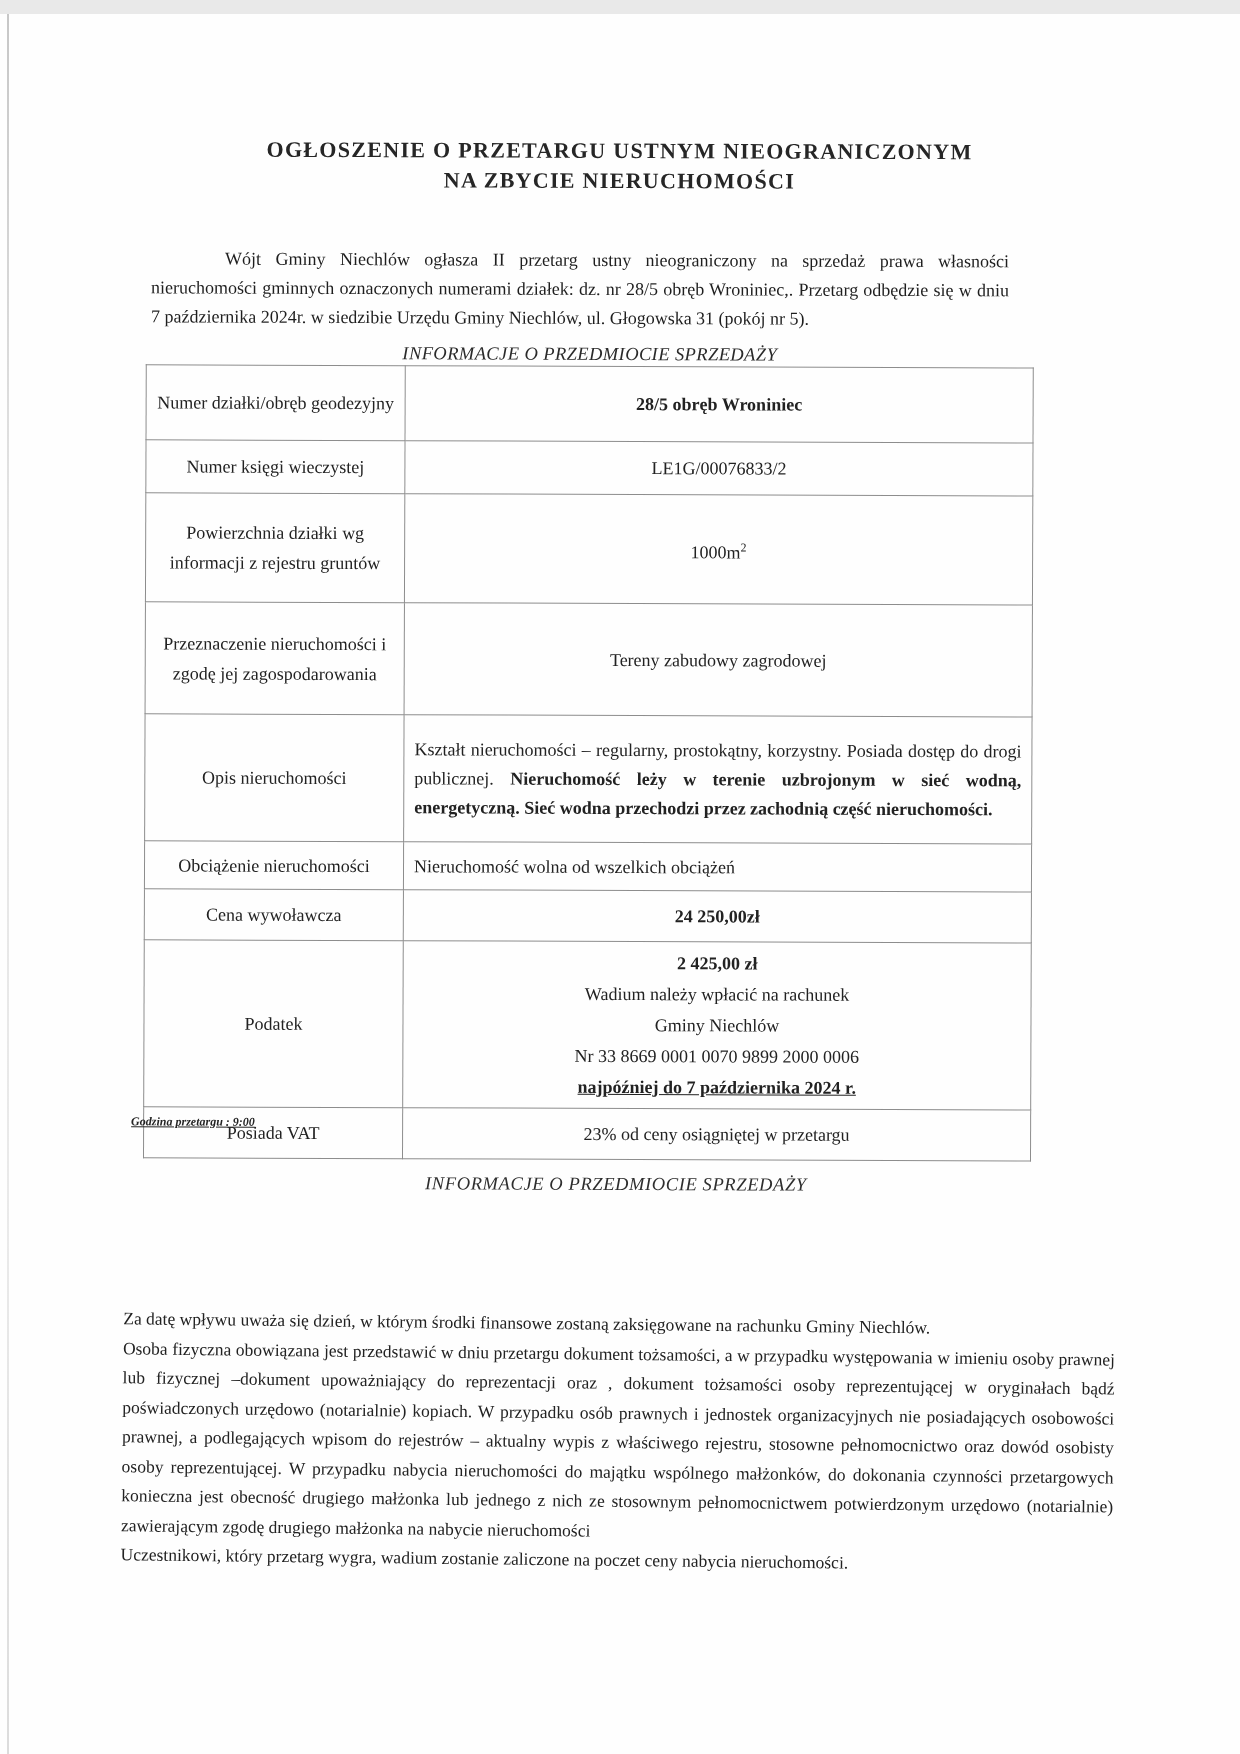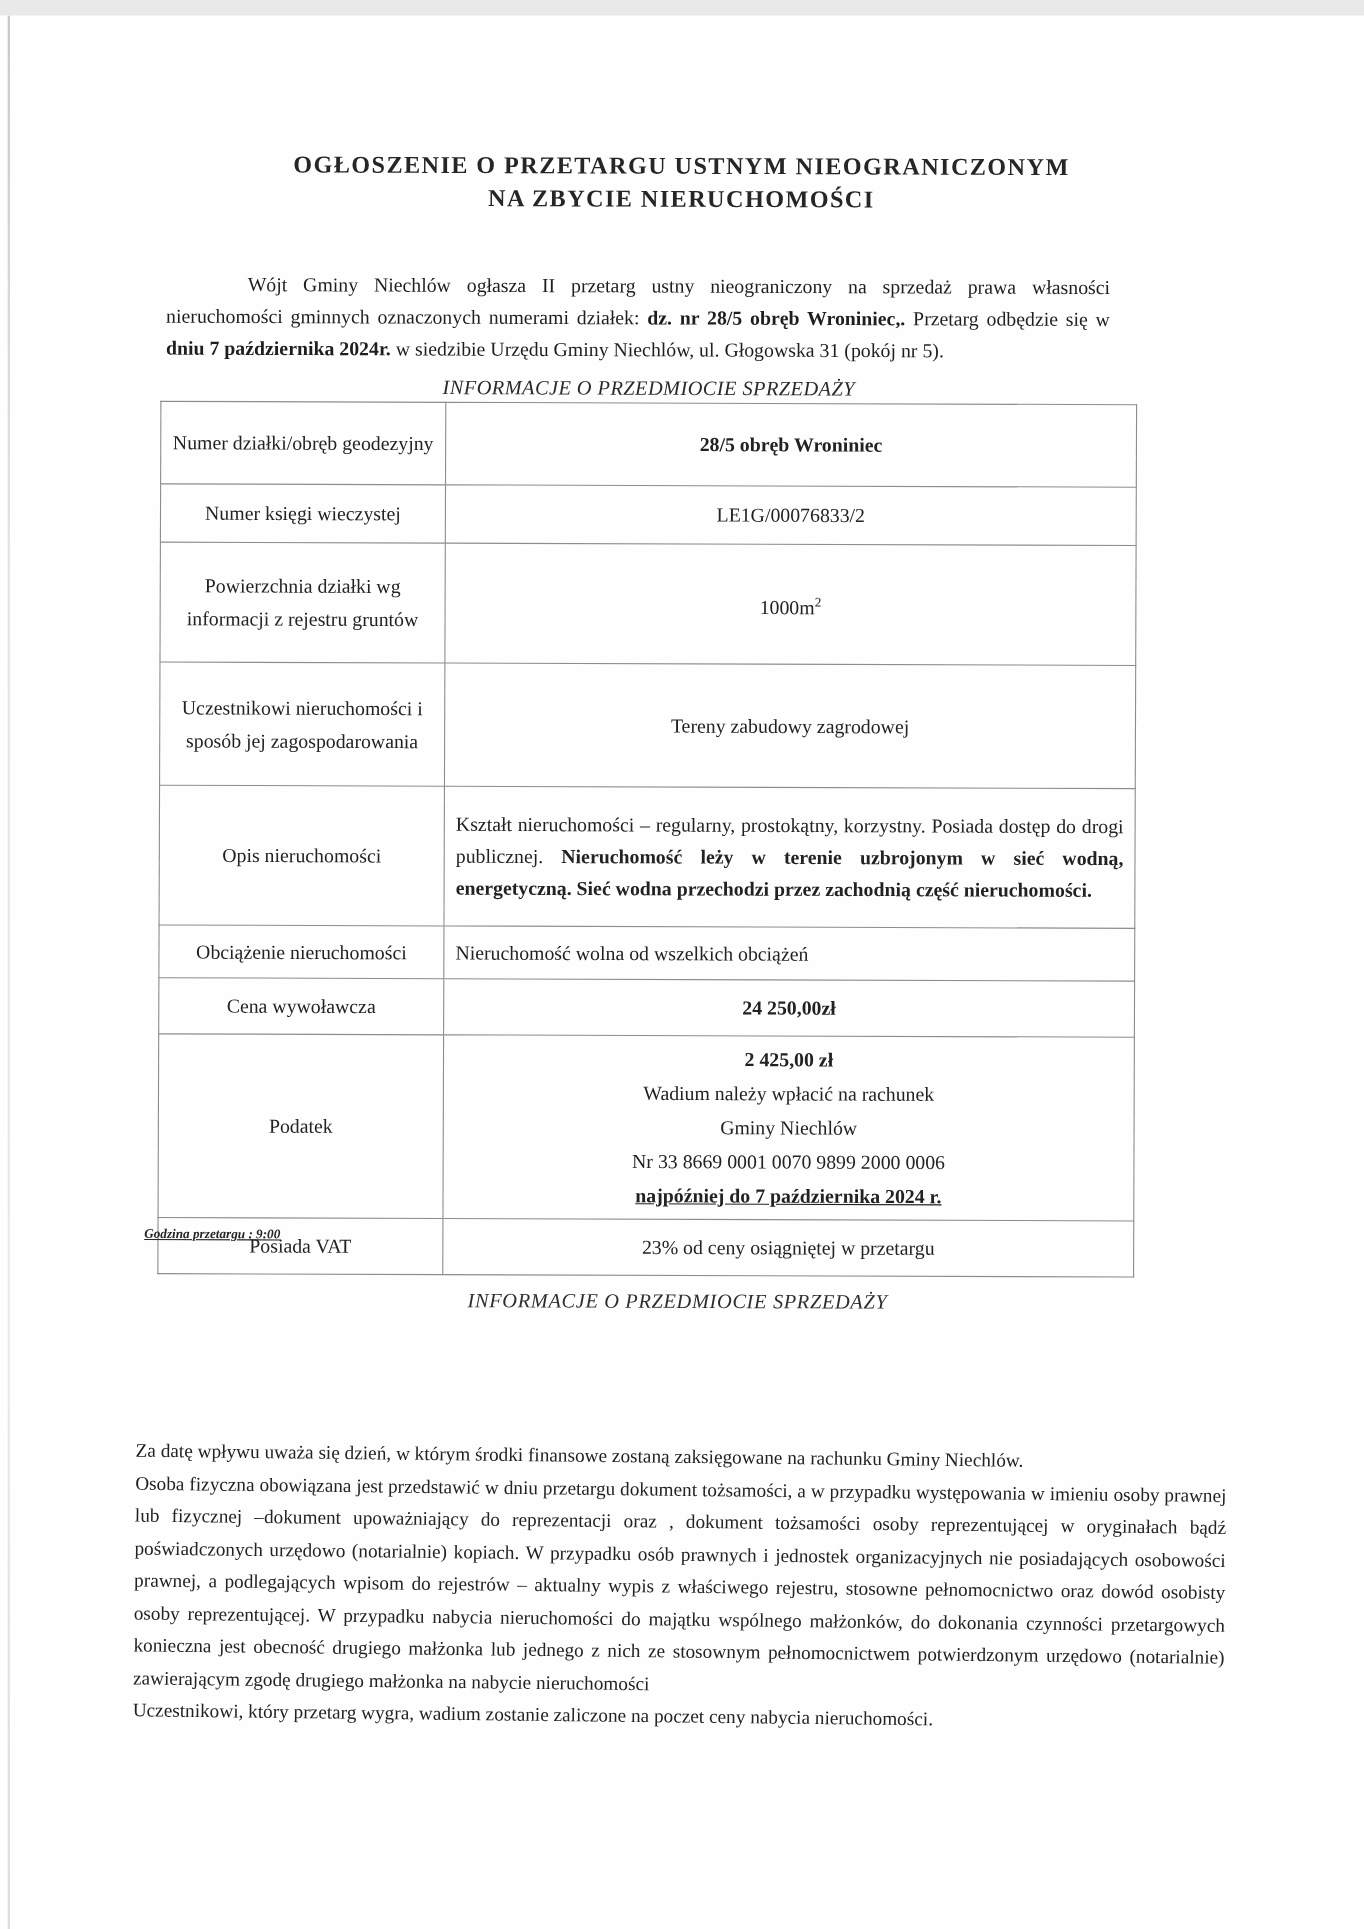--- a/index.html
+++ b/index.html
@@ -23,21 +23,21 @@
     position:absolute; top:122px; left:0; width:100%;
     text-align:center; font-weight:bold;
     font-size:22px; line-height:30px; letter-spacing:1.3px;
     color:#262626;
   }
   .intro {
     position:absolute; top:214px; left:152px; width:858px;
     font-size:18px; line-height:29px; text-align:justify;
     text-indent:74px;
   }
-  .intro .b { font-weight:bold; }
+  .intro .b { font-weight:normal; }
 
   .tbl-heading {
     position:absolute; top:330px; left:147px; width:888px;
     text-align:center; font-style:italic; font-size:18.5px; letter-spacing:.4px;
     color:#2a2a2a;
   }
 
   table.props {
     position:absolute; top:352px; left:147px; width:888px;
     border-collapse:collapse; font-size:18px; color:#222;
@@ -104,21 +104,21 @@
         </tr>
         <tr class="r2">
           <td class="lbl">Numer księgi wieczystej</td>
           <td class="val">LE1G/00076833/2</td>
         </tr>
         <tr class="r3">
           <td class="lbl">Powierzchnia działki wg informacji z rejestru gruntów</td>
           <td class="val"><span>1000m</span><sup>2</sup></td>
         </tr>
         <tr class="r4">
-          <td class="lbl">Uczestnikowi nieruchomości i sposób jej zagospodarowania</td>
+          <td class="lbl">Przeznaczenie nieruchomości i zgodę jej zagospodarowania</td>
           <td class="val">Tereny zabudowy zagrodowej</td>
         </tr>
         <tr class="r5">
           <td class="lbl">Opis nieruchomości</td>
           <td class="val-just">
             <span>Kształt nieruchomości – regularny, prostokątny, korzystny. Posiada dostęp do drogi publicznej.</span>
             <span class="b">Nieruchomość leży w terenie uzbrojonym w sieć wodną, energetyczną. Sieć wodna przechodzi przez zachodnią część nieruchomości.</span>
           </td>
         </tr>
         <tr class="r6">

